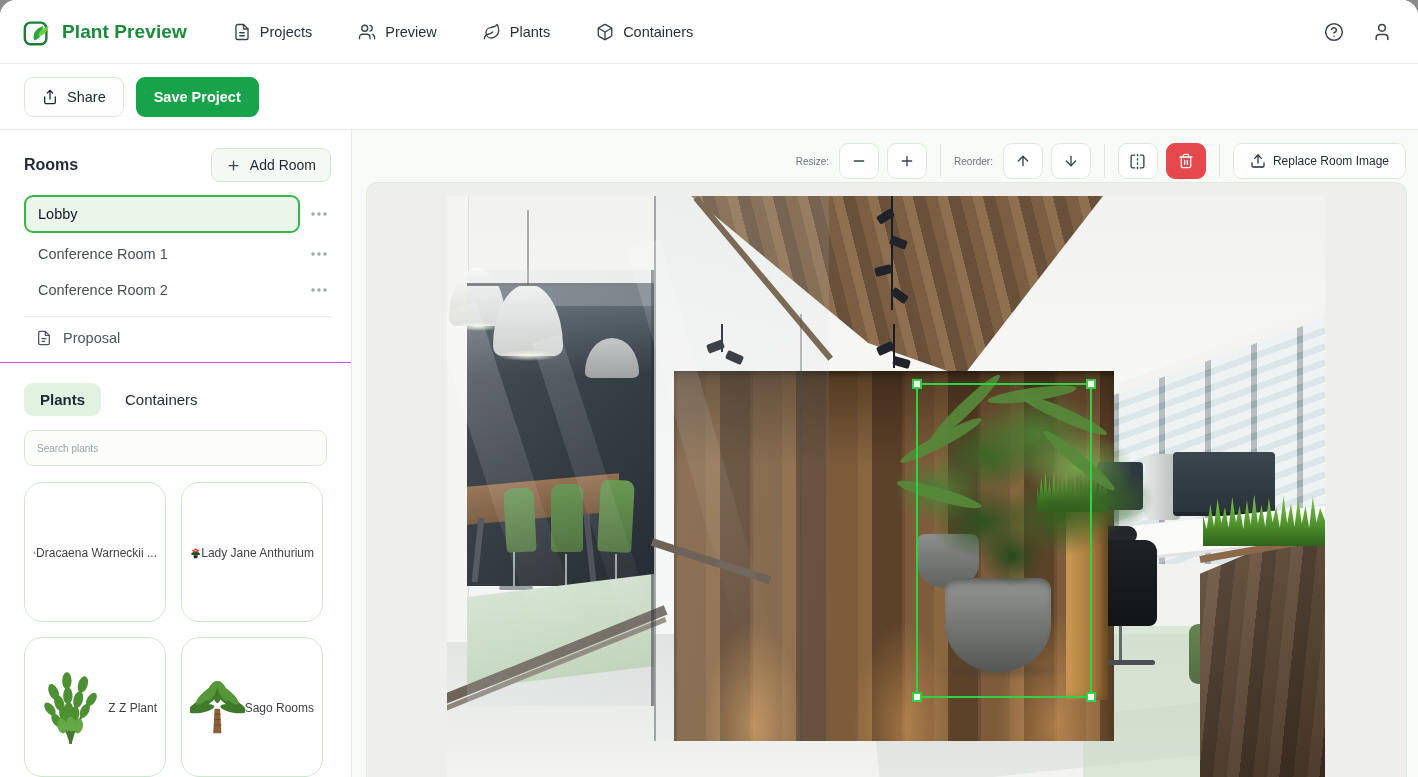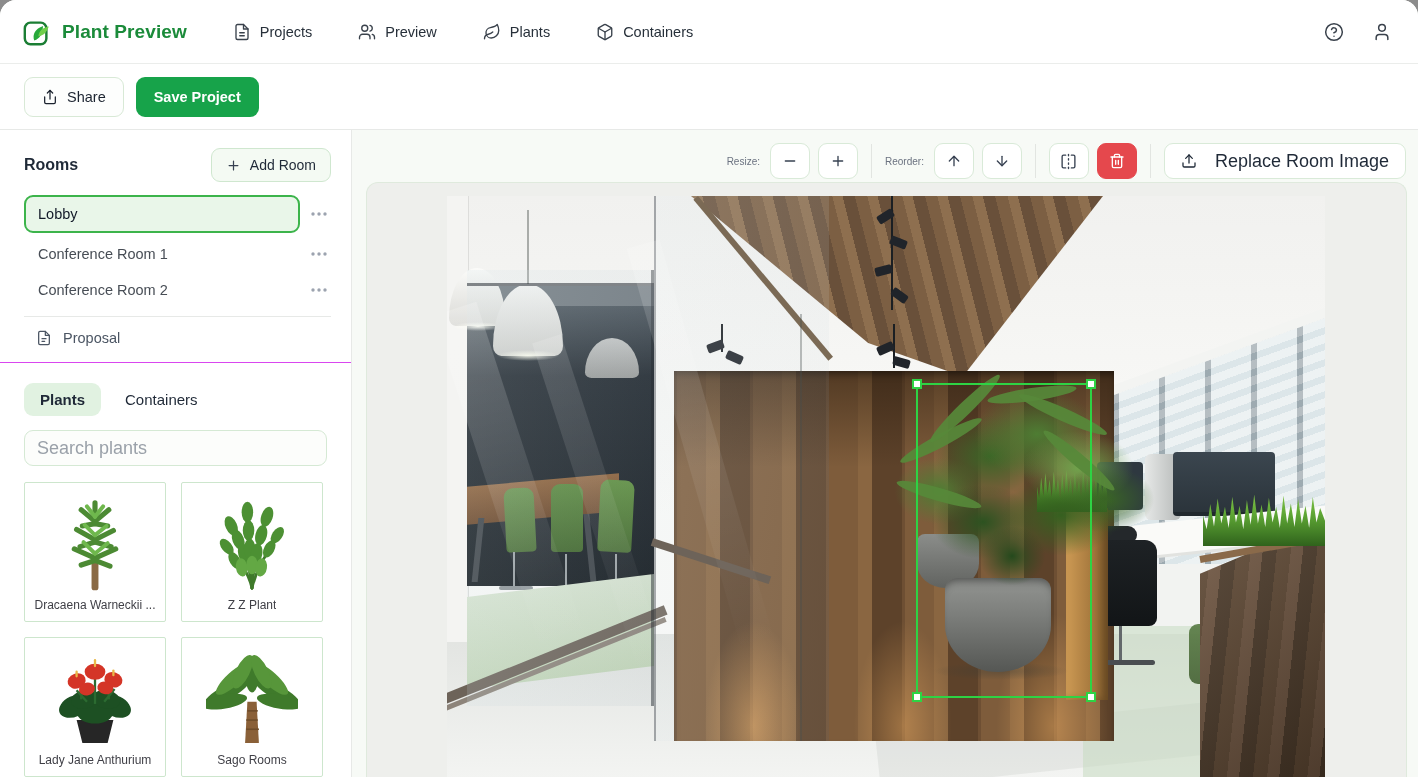--- a/index.html
+++ b/index.html
@@ -34,34 +34,34 @@
   .room-row { display:flex; align-items:center; justify-content:space-between; margin-top:6px; }
   .room-pill { flex:0 0 276px; height:38px; display:flex; align-items:center; padding:0 12px; border:2px solid #3cb44b; background:#e9f6e9; border-radius:9px; font-size:14.5px; color:#111827; cursor:pointer; }
   .room-plain { flex:0 0 276px; height:30px; display:flex; align-items:center; padding-left:14px; font-size:14.5px; color:#474d55; cursor:pointer; }
   .dots-btn { background:none; border:none; cursor:pointer; padding:4px; }
   .rooms-divider { border-top:1px solid #e7e9e7; margin:11px 0 0 0; }
   .proposal-row { display:flex; align-items:center; gap:11px; margin-top:13px; padding-left:12px; font-size:14.5px; color:#4b5563; cursor:pointer; }
   .library-panel { padding:20px 24px 0 24px; }
   .tabs { display:flex; align-items:center; gap:10px; }
   .tab { padding:8px 14px; font-size:15px; color:#1f2937; border-radius:9px; cursor:pointer; }
   .tab.active { background:#e1f2e1; font-weight:700; padding:8px 16px; }
-  .search-input { margin-top:14px; width:303px; height:36px; border:1px solid #d5e9d4; border-radius:9px; background:#fcfdfb; padding:0 12px; font-size:18px; color:#111827; font-family:"Liberation Sans", sans-serif; }
+  .search-input { margin-top:14px; width:303px; height:36px; border:1px solid #d5e9d4; border-radius:9px; background:#fcfdfb; padding:0 12px; font-size:10px; color:#111827; font-family:"Liberation Sans", sans-serif; }
   .search-input::placeholder { color:#9aa1a9; }
   .cards { margin-top:16px; display:grid; grid-template-columns:142px 142px; gap:15px; }
-  .card { height:140px; background:#fff; border:1px solid #cde6cd; border-radius:2px; display:flex; flex-direction:column; align-items:center; justify-content:flex-end; padding:10px 8px 9px; cursor:pointer; }
+  .card { height:140px; background:#fff; border:1px solid #cde6cd; border-radius:18px; display:flex; align-items:center; justify-content:flex-end; padding:10px 8px 9px; cursor:pointer; }
   .card svg { flex:1; }
   .card-label { font-size:12px; color:#3f3f46; max-width:124px; white-space:nowrap; overflow:hidden; text-overflow:ellipsis; }
 
   
   .content { position:absolute; left:353px; right:0; top:130px; bottom:0; background:#f7faf6; }
   .toolbar { position:absolute; top:13px; right:12px; display:flex; align-items:center; gap:8px; z-index:7; }
   .tool-label { font-size:10px; color:#6b7280; margin-right:2px; }
   .tbtn { height:36px; min-width:40px; display:flex; align-items:center; justify-content:center; background:#fff; border:1px solid #d9ead8; border-radius:9px; color:#374151; cursor:pointer; }
   .tbtn.danger { background:#e5484d; border-color:#e5484d; color:#fff; }
-  .tbtn.wide { padding:0 16px; gap:18px; font-size:18px; color:#1f2937; }
+  .tbtn.wide { padding:0 16px; gap:7px; font-size:12px; color:#1f2937; }
   .vdiv { width:1px; height:34px; background:#e2e5e1; margin:0 5px; }
   .canvas { position:absolute; top:52px; left:13px; right:11px; bottom:0; background:#eeefec; border:1px solid #dfeadd; border-bottom:none; border-radius:12px 12px 0 0; overflow:hidden; }
 
   
   .scene { position:absolute; left:80px; top:13px; width:878px; height:582px; overflow:hidden; background:linear-gradient(180deg,#f1f1ef,#fbfbf9 55%); }
   .frond { position:absolute; border-radius:50%; }
   .spike { position:absolute; height:13px; border-radius:50%; background:#57893a; opacity:.92; }
   .spot { position:absolute; width:17px; height:9px; background:#20242a; border-radius:2px; }
   .grass { background:linear-gradient(180deg,#86c94b 0%,#5da534 45%,#2f621c 100%);
     clip-path:polygon(0% 100%,0% 45%,3% 70%,6% 25%,9% 65%,12% 15%,15% 60%,18% 30%,21% 68%,24% 12%,27% 58%,30% 28%,33% 70%,36% 18%,39% 62%,42% 8%,45% 60%,48% 26%,51% 66%,54% 14%,57% 58%,60% 30%,63% 68%,66% 10%,69% 60%,72% 24%,75% 66%,78% 16%,81% 60%,84% 28%,87% 68%,90% 12%,93% 58%,96% 32%,100% 55%,100% 100%); }
@@ -251,20 +251,53 @@
                 <path d="M40 36 L50 28"></path>
                 <path d="M40 20 L33 11"></path>
                 <path d="M40 20 L47 11"></path>
             </g>
           </svg>
           <span class="card-label">Dracaena Warneckii ...</span>
         </div>
 
         <div class="card">
           <svg width="92" height="92" viewBox="0 0 80 90">
+            <path d="M24 62h32l-5 20H29z" fill="#262626"></path>
+            <g fill="#1d5023">
+              <ellipse cx="22" cy="50" rx="14" ry="9" transform="rotate(-25 22 50)"></ellipse>
+              <ellipse cx="58" cy="50" rx="14" ry="9" transform="rotate(25 58 50)"></ellipse>
+              <ellipse cx="40" cy="55" rx="16" ry="10"></ellipse>
+              <ellipse cx="31" cy="44" rx="12" ry="8" transform="rotate(-12 31 44)"></ellipse>
+              <ellipse cx="50" cy="44" rx="12" ry="8" transform="rotate(12 50 44)"></ellipse>
+            </g>
+            <g stroke="#2c6b31" stroke-width="2">
+                <path d="M28 44 28 30"></path>
+                <path d="M40 48 40 24"></path>
+                <path d="M52 44 52 30"></path>
+                <path d="M33 46 24 36"></path>
+                <path d="M48 46 57 35"></path>
+              </g>
+            <g fill="#d43527">
+              <ellipse cx="24" cy="28" rx="8" ry="6.5" transform="rotate(-20 24 28)"></ellipse>
+              <ellipse cx="40" cy="20" rx="9" ry="7"></ellipse>
+              <ellipse cx="56" cy="27" rx="8" ry="6.5" transform="rotate(20 56 27)"></ellipse>
+              <ellipse cx="33" cy="35" rx="7" ry="5.5" transform="rotate(-12 33 35)"></ellipse>
+              <ellipse cx="49" cy="34" rx="7" ry="5.5" transform="rotate(12 49 34)"></ellipse>
+            </g>
+            <g stroke="#e9b949" stroke-width="2" stroke-linecap="round">
+                <path d="M24 24v-4"></path>
+                <path d="M40 15v-5"></path>
+                <path d="M56 23v-4"></path>
+              </g>
+          </svg>
+          <span class="card-label">Lady Jane Anthurium</span>
+        </div>
+
+        <div class="card">
+          <svg width="92" height="92" viewBox="0 0 80 90">
             <g stroke="#3f7a2b" stroke-width="2.4" fill="none" stroke-linecap="round">
               <path d="M40 82 C38 60 30 44 22 30"></path>
                 <path d="M40 82 C40 58 38 38 36 18"></path>
                 <path d="M40 82 C42 58 46 40 52 22"></path>
                 <path d="M40 82 C44 64 54 50 62 38"></path>
                 <path d="M40 82 C36 66 28 56 18 48"></path>
             </g>
             <g fill="#4c9033">
               <ellipse cx="22" cy="28" rx="5" ry="9" transform="rotate(-24 22 28)"></ellipse>
                 <ellipse cx="28" cy="40" rx="5" ry="9" transform="rotate(-20 28 40)"></ellipse>
@@ -280,53 +313,20 @@
               <ellipse cx="18" cy="46" rx="4.5" ry="8" transform="rotate(-38 18 46)"></ellipse>
                 <ellipse cx="25" cy="58" rx="4.5" ry="8" transform="rotate(-30 25 58)"></ellipse>
             </g>
             <g fill="#63a844">
                 <ellipse cx="31" cy="64" rx="5" ry="8" transform="rotate(-8 31 64)"></ellipse>
                 <ellipse cx="40" cy="62" rx="5" ry="8"></ellipse>
                 <ellipse cx="48" cy="64" rx="5" ry="8" transform="rotate(8 48 64)"></ellipse>
               </g>
           </svg>
           <span class="card-label">Z Z Plant</span>
-        </div>
-
-        <div class="card">
-          <svg width="92" height="92" viewBox="0 0 80 90">
-            <path d="M24 62h32l-5 20H29z" fill="#262626"></path>
-            <g fill="#1d5023">
-              <ellipse cx="22" cy="50" rx="14" ry="9" transform="rotate(-25 22 50)"></ellipse>
-              <ellipse cx="58" cy="50" rx="14" ry="9" transform="rotate(25 58 50)"></ellipse>
-              <ellipse cx="40" cy="55" rx="16" ry="10"></ellipse>
-              <ellipse cx="31" cy="44" rx="12" ry="8" transform="rotate(-12 31 44)"></ellipse>
-              <ellipse cx="50" cy="44" rx="12" ry="8" transform="rotate(12 50 44)"></ellipse>
-            </g>
-            <g stroke="#2c6b31" stroke-width="2">
-                <path d="M28 44 28 30"></path>
-                <path d="M40 48 40 24"></path>
-                <path d="M52 44 52 30"></path>
-                <path d="M33 46 24 36"></path>
-                <path d="M48 46 57 35"></path>
-              </g>
-            <g fill="#d43527">
-              <ellipse cx="24" cy="28" rx="8" ry="6.5" transform="rotate(-20 24 28)"></ellipse>
-              <ellipse cx="40" cy="20" rx="9" ry="7"></ellipse>
-              <ellipse cx="56" cy="27" rx="8" ry="6.5" transform="rotate(20 56 27)"></ellipse>
-              <ellipse cx="33" cy="35" rx="7" ry="5.5" transform="rotate(-12 33 35)"></ellipse>
-              <ellipse cx="49" cy="34" rx="7" ry="5.5" transform="rotate(12 49 34)"></ellipse>
-            </g>
-            <g stroke="#e9b949" stroke-width="2" stroke-linecap="round">
-                <path d="M24 24v-4"></path>
-                <path d="M40 15v-5"></path>
-                <path d="M56 23v-4"></path>
-              </g>
-          </svg>
-          <span class="card-label">Lady Jane Anthurium</span>
         </div>
 
         <div class="card">
           <svg width="92" height="92" viewBox="0 0 80 90">
             <path d="M36 46 L44 46 L46 82 L34 82 Z" fill="#8a6038"></path>
             <g stroke="#6f4c2a" stroke-width="1.4">
                 <path d="M36 54h9"></path>
                 <path d="M35 62h10"></path>
                 <path d="M35 70h11"></path>
               </g>

